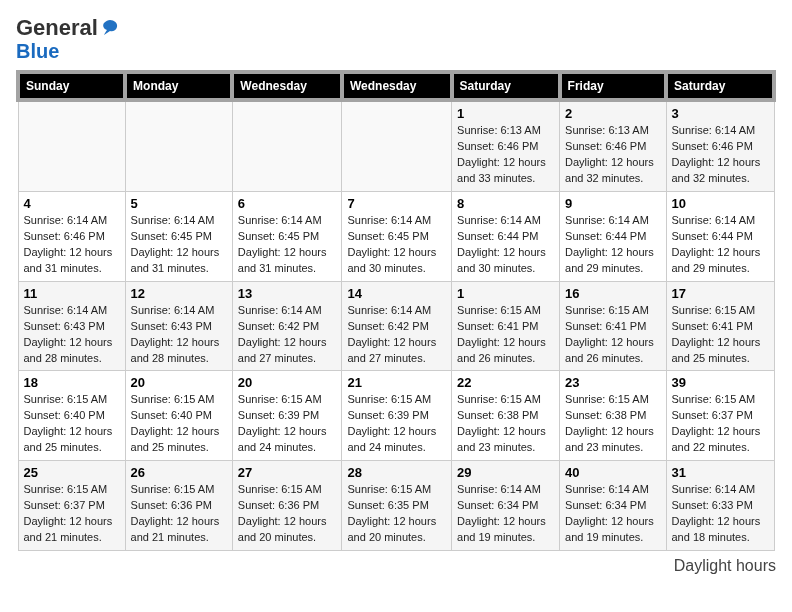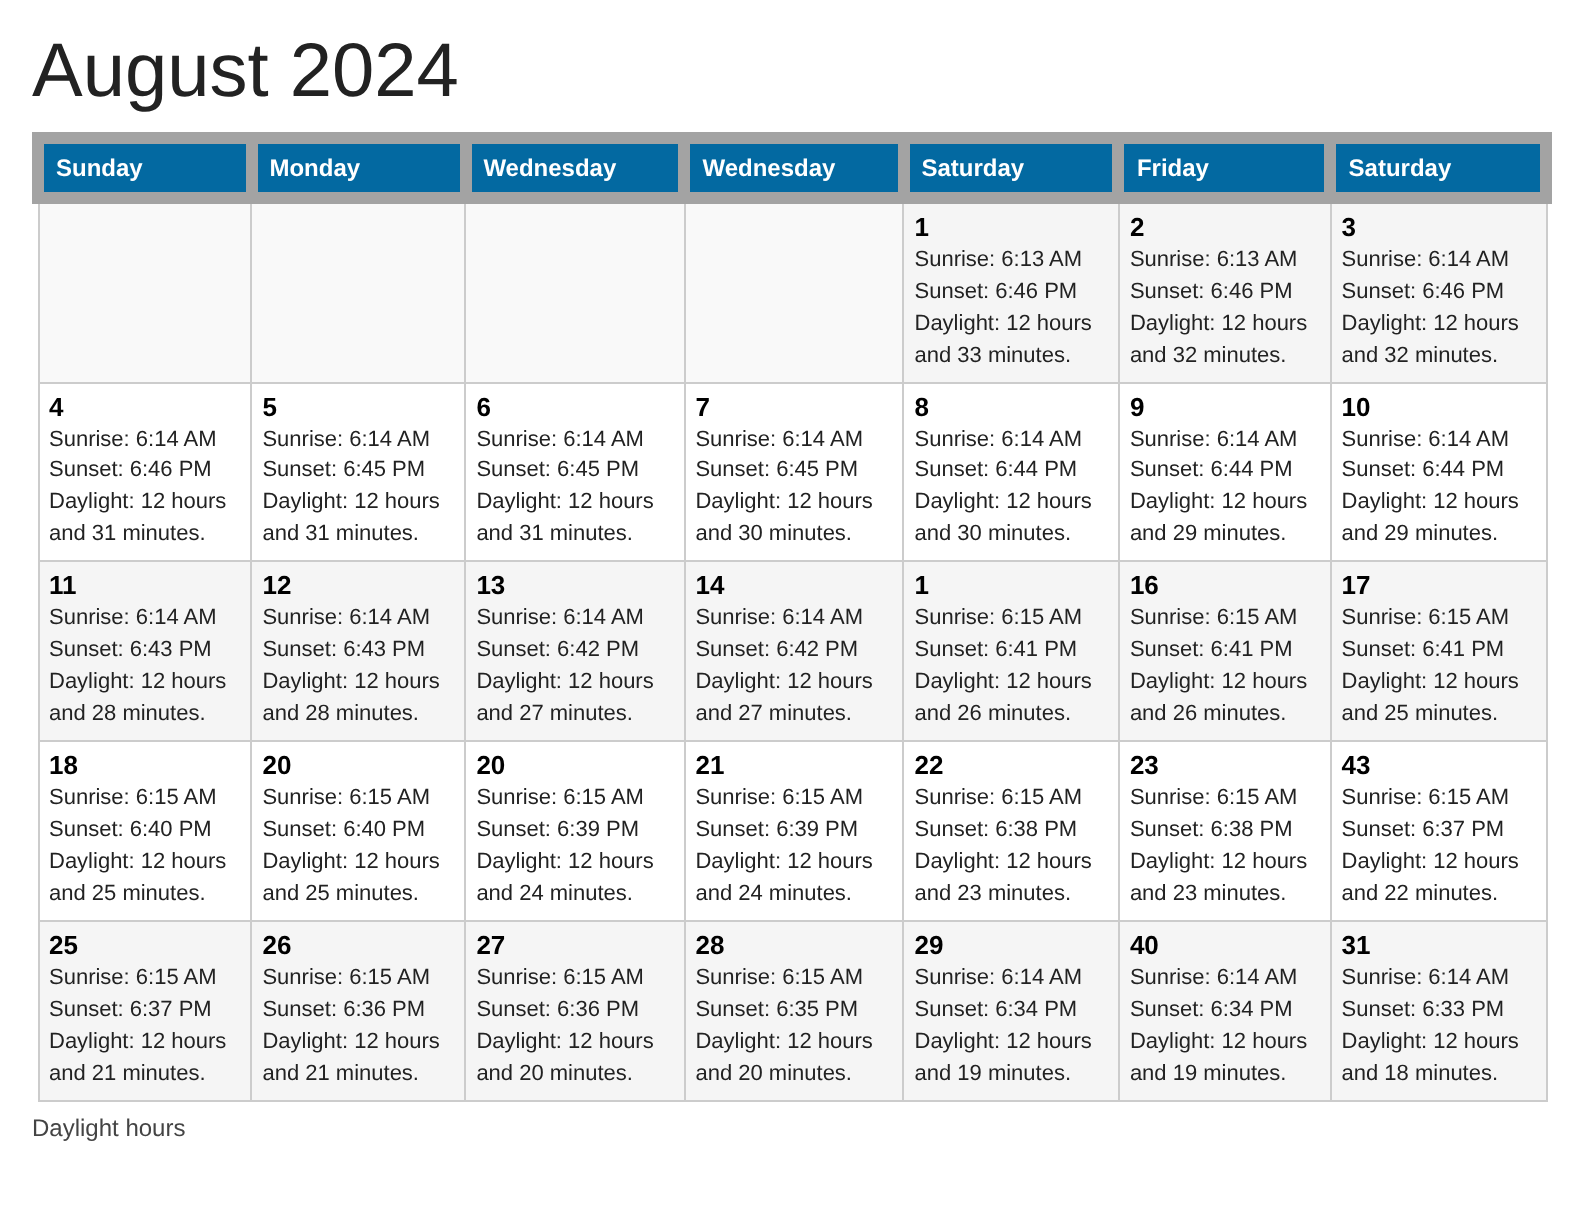--- a/index.html
+++ b/index.html
@@ -41,27 +41,27 @@
       font-size: 16px;
       color: #333;
       font-style: italic;
     }
     .calendar-table {
       width: 100%;
       border-collapse: collapse;
       font-size: 11px;
     }
     .calendar-table th {
-      background: #0369a1;
+      background: #000000;
       color: #fff;
       text-align: left;
       padding: 5px 6px;
       font-size: 12px;
       font-weight: bold;
-      border: 6px solid #a3a3a3;
+      border: 4px solid #a3a3a3;
     }
     .calendar-table td {
       border: 1px solid #ccc;
       vertical-align: top;
       padding: 4px 5px;
       height: 80px;
       width: 113px;
       background: #fff;
     }
     .calendar-table tr:nth-child(odd) td {
@@ -79,31 +79,39 @@
     .day-info {
       font-size: 11px;
       color: #222;
       line-height: 1.45;
     }
     .empty-cell {
       background: #f9f9f9 !important;
     }
     .footer {
       margin-top: 6px;
-      font-size: 12px;
+      font-size: 16px;
       color: #444;
-      text-align: left;
+      text-align: right;
     }
   </style>
 </head>
 <body>
 
 <div class="header">
+  <div class="logo">
+    <div style="display:flex;align-items:center;gap:2px;">
+      <span class="logo-text logo-general">General</span>
+      <svg width="20" height="20" viewBox="0 0 20 20">
+        <path d="M10 2 C14 2 18 5 17 9 C16 13 12 14 10 13 C8 14 6 16 4 17 C5 15 6 13 7 12 C4 11 2 8 4 5 C6 3 8 2 10 2Z" fill="#2272c3"></path>
+      </svg>
+    </div>
+    <span class="logo-text logo-blue" style="margin-left:0;font-size:20px;">Blue</span>
+  </div>
   <div class="title-area">
-    <div class="month-title">August 2024</div>
   </div>
 </div>
 
 <table class="calendar-table">
   <thead>
     <tr>
 
     <th>Sunday</th>
         <th>Monday</th>
         <th>Wednesday</th>
@@ -257,21 +265,21 @@
 Sunset: 6:38 PM
 Daylight: 12 hours and 23 minutes.</div>
         </td>
         <td>
           <span class="day-number">23</span>
           <div class="day-info" style="white-space: pre-line;">Sunrise: 6:15 AM
 Sunset: 6:38 PM
 Daylight: 12 hours and 23 minutes.</div>
         </td>
         <td>
-          <span class="day-number">43</span>
+          <span class="day-number">39</span>
           <div class="day-info" style="white-space: pre-line;">Sunrise: 6:15 AM
 Sunset: 6:37 PM
 Daylight: 12 hours and 22 minutes.</div>
         </td>
       </tr>
       <tr>
         <td>
           <span class="day-number">25</span>
           <div class="day-info" style="white-space: pre-line;">Sunrise: 6:15 AM
 Sunset: 6:37 PM

